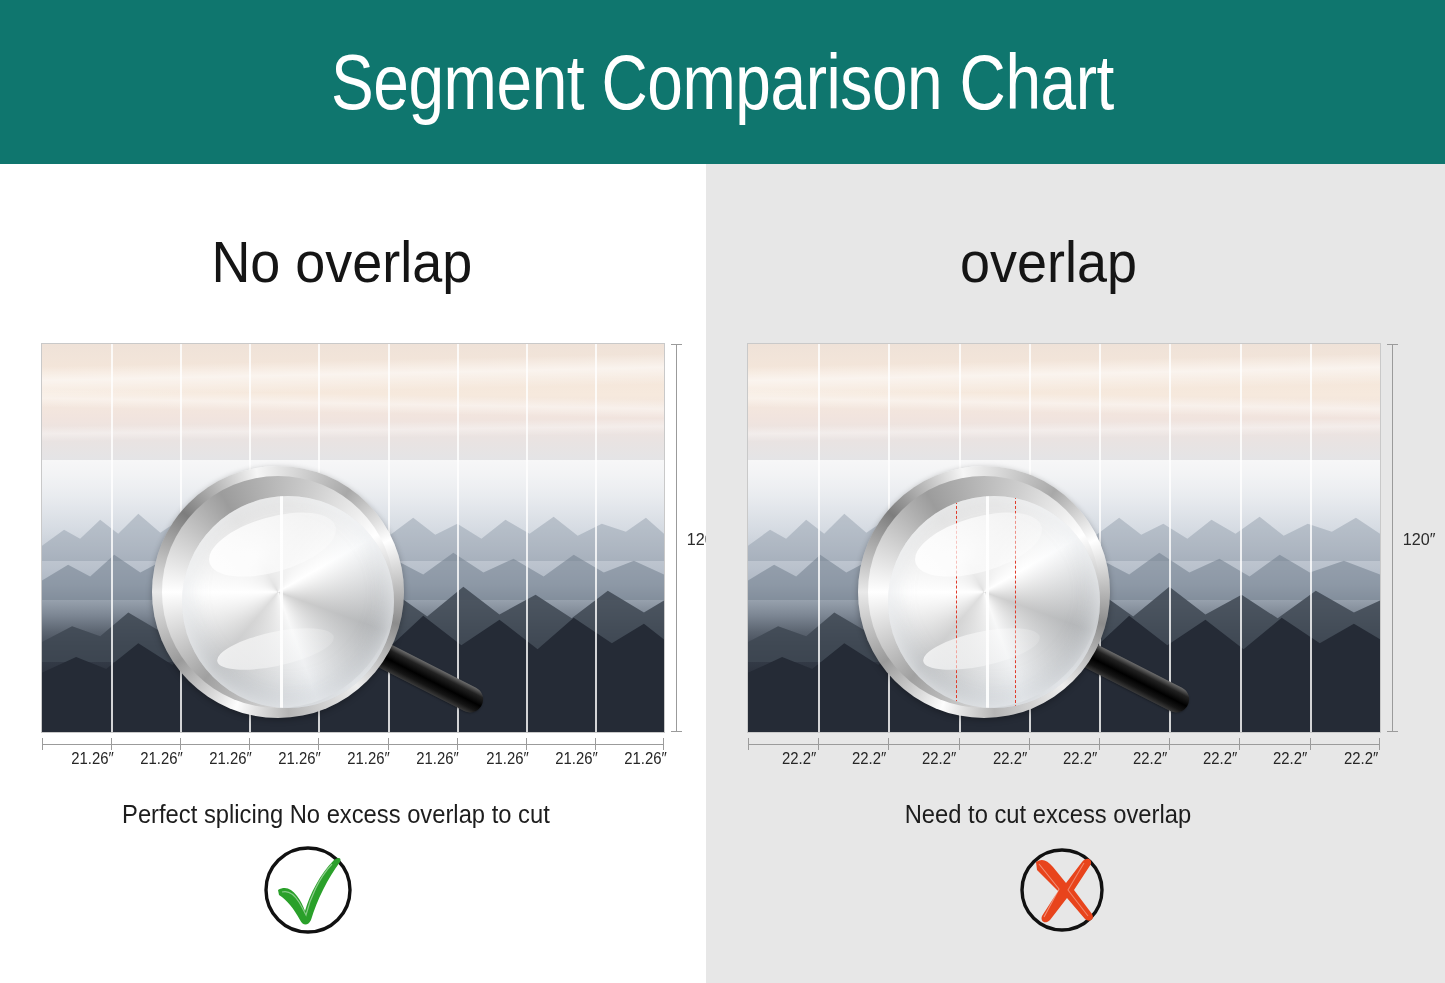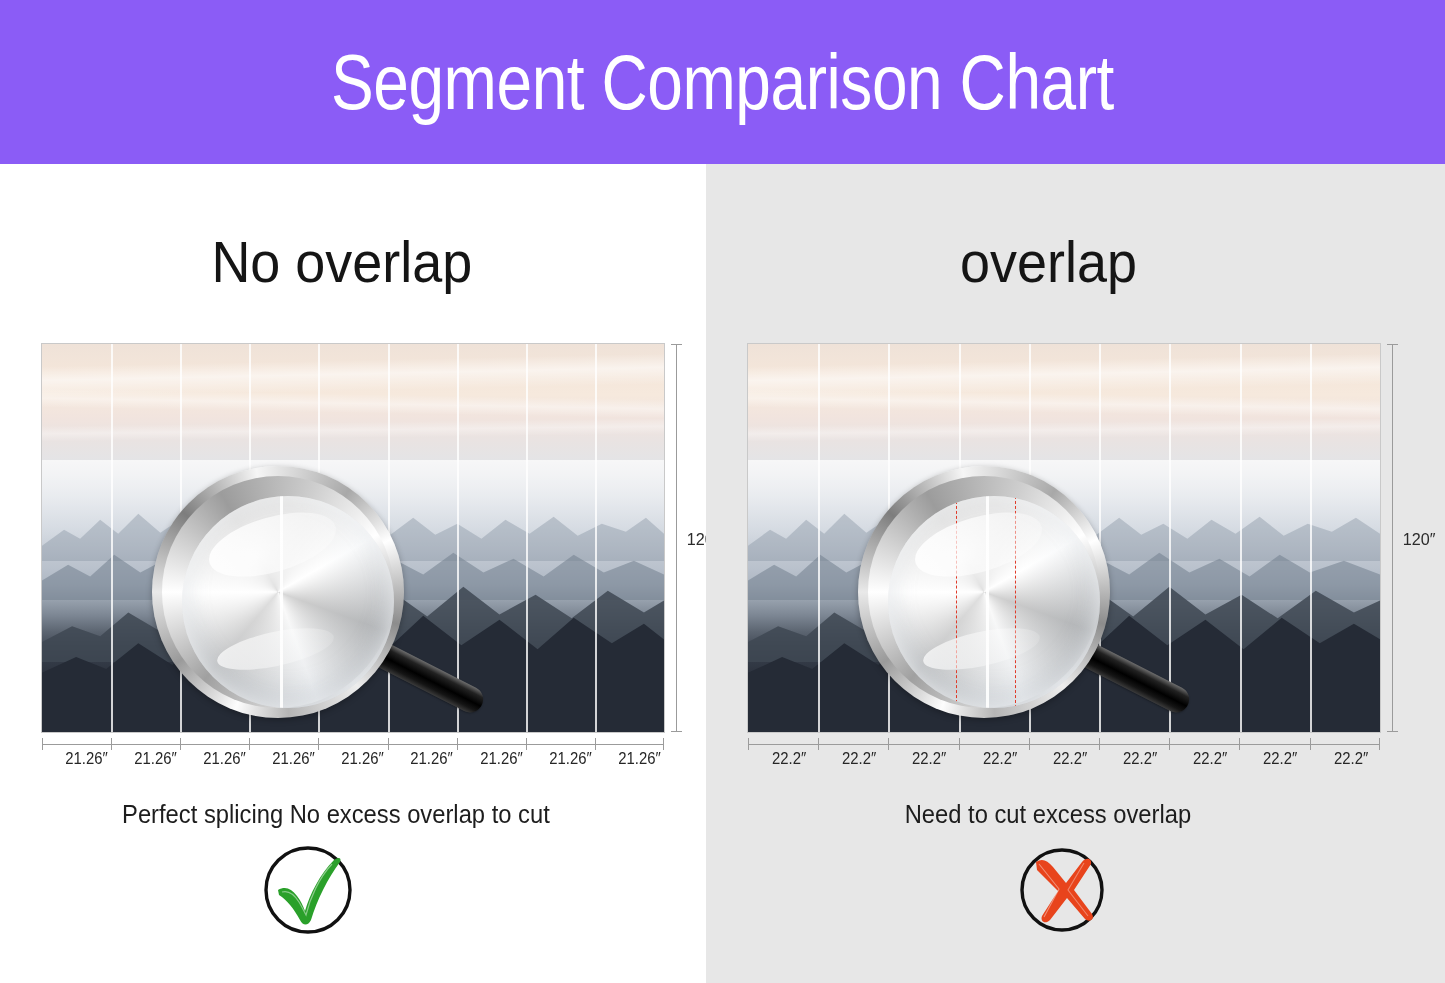--- a/index.html
+++ b/index.html
@@ -8,21 +8,21 @@
     width:1445px;height:983px;
     font-family:"Liberation Sans", sans-serif;
     background:#ffffff;
     overflow:hidden;
   }
   .page{position:relative;width:1445px;height:983px;}
 
   
   .titlebar{
     position:absolute;left:0;top:0;width:1445px;height:164px;
-    background:#8b5cf6;
+    background:#0f766e;
   }
   .titlebar .title{
     position:absolute;left:0;top:0;width:1445px;height:164px;
     display:flex;align-items:center;justify-content:center;
     color:#ffffff;
     font-family:"Liberation Sans", sans-serif;
     font-size:78px;font-weight:400;
     letter-spacing:-0.5px;
     transform:scaleX(0.82);
     transform-origin:center center;
@@ -276,21 +276,21 @@
           <div class="tick" style="left:138.2px"></div>
           <div class="tick" style="left:207.3px"></div>
           <div class="tick" style="left:276.4px"></div>
           <div class="tick" style="left:345.5px"></div>
           <div class="tick" style="left:414.6px"></div>
           <div class="tick" style="left:483.7px"></div>
           <div class="tick" style="left:552.8px"></div>
           <div class="tick" style="left:621px"></div>
         </div>
 
-        <div class="seg-labels" style="left:10px;top:406px;width:622px;">
+        <div class="seg-labels" style="left:16px;top:406px;width:622px;">
           <div class="seg-label" style="width:69.1px">21.26″</div>
           <div class="seg-label" style="width:69.1px">21.26″</div>
           <div class="seg-label" style="width:69.1px">21.26″</div>
           <div class="seg-label" style="width:69.1px">21.26″</div>
           <div class="seg-label" style="width:69.1px">21.26″</div>
           <div class="seg-label" style="width:69.1px">21.26″</div>
           <div class="seg-label" style="width:69.1px">21.26″</div>
           <div class="seg-label" style="width:69.1px">21.26″</div>
           <div class="seg-label" style="width:69.1px">21.26″</div>
         </div>
@@ -380,21 +380,21 @@
           <div class="tick" style="left:140.4px"></div>
           <div class="tick" style="left:210.6px"></div>
           <div class="tick" style="left:280.8px"></div>
           <div class="tick" style="left:351px"></div>
           <div class="tick" style="left:421.2px"></div>
           <div class="tick" style="left:491.4px"></div>
           <div class="tick" style="left:561.6px"></div>
           <div class="tick" style="left:631px"></div>
         </div>
 
-        <div class="seg-labels" style="left:6px;top:406px;width:632px;align-items:center;">
+        <div class="seg-labels" style="left:16px;top:406px;width:632px;align-items:center;">
           <div class="seg-label" style="width:70.2px">22.2″</div>
           <div class="seg-label" style="width:70.2px">22.2″</div>
           <div class="seg-label" style="width:70.2px">22.2″</div>
           <div class="seg-label" style="width:70.2px">22.2″</div>
           <div class="seg-label" style="width:70.2px">22.2″</div>
           <div class="seg-label" style="width:70.2px">22.2″</div>
           <div class="seg-label" style="width:70.2px">22.2″</div>
           <div class="seg-label" style="width:70.2px">22.2″</div>
           <div class="seg-label" style="width:70.2px">22.2″</div>
         </div>

